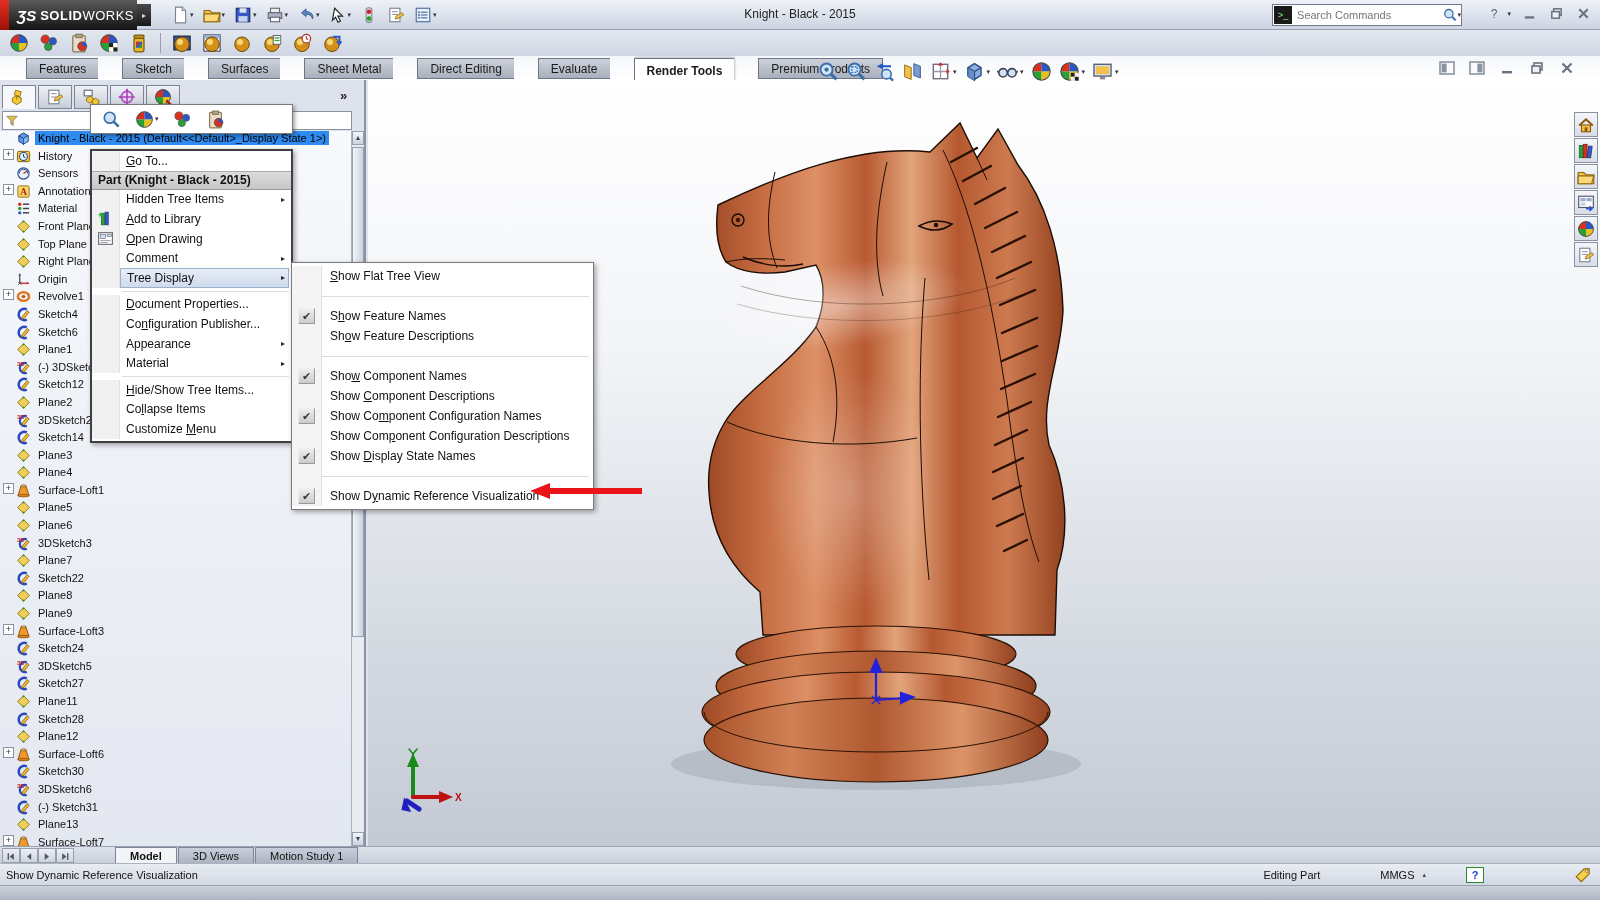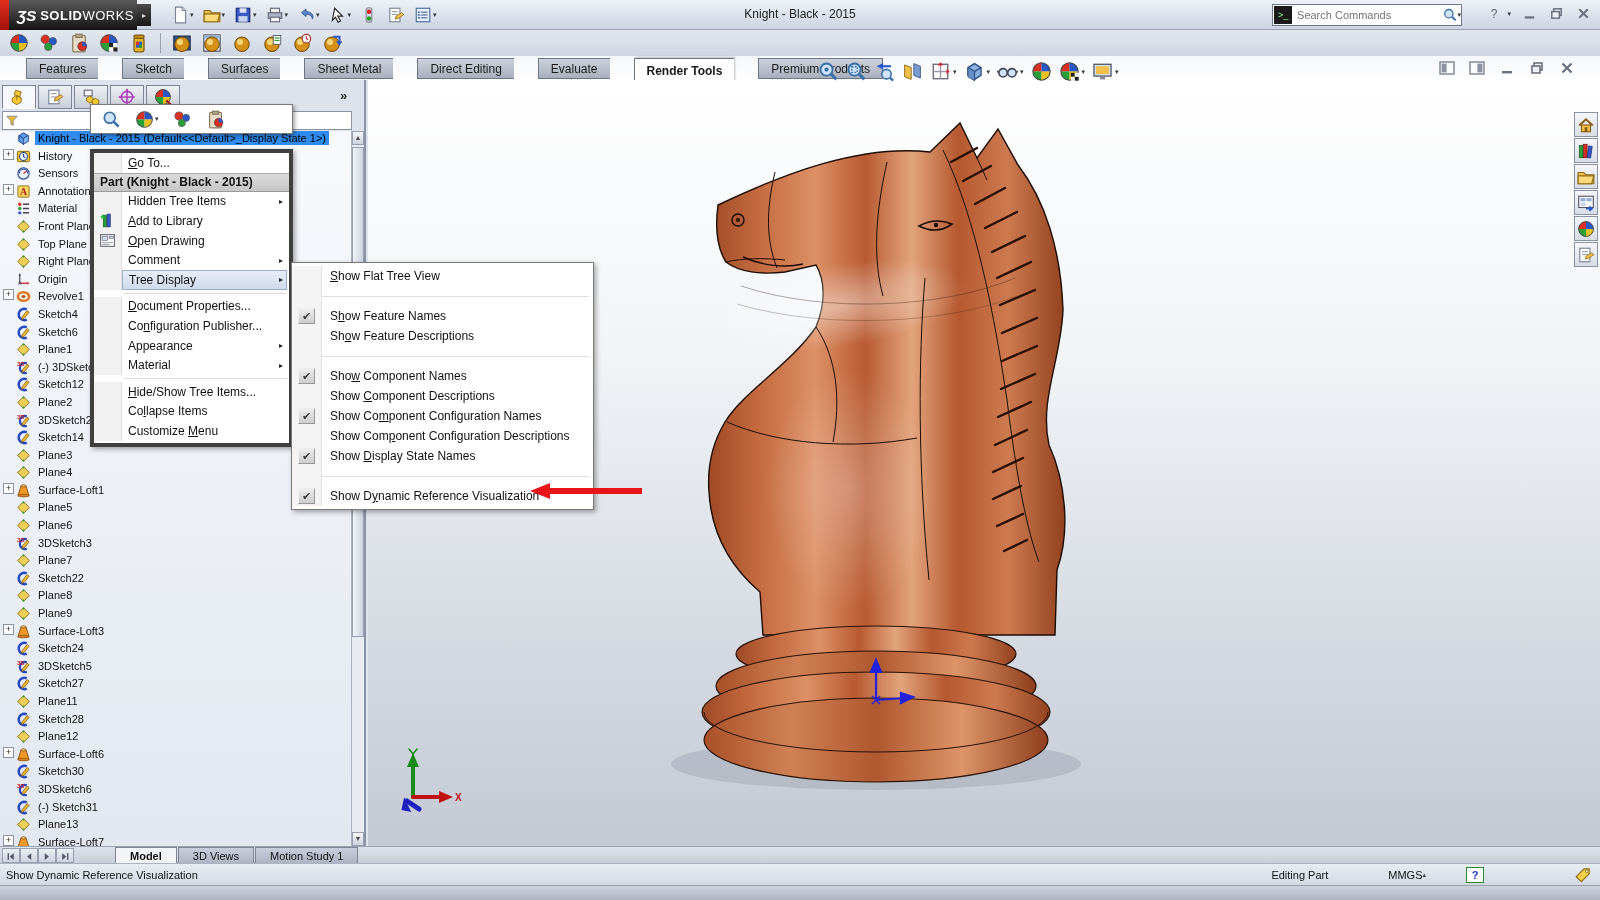--- a/index.html
+++ b/index.html
@@ -77,21 +77,21 @@
   .taskpane { position:absolute; right:2px; top:32px; display:flex; flex-direction:column; gap:1px; }
   .tpbtn { width:24px; height:25px; background:linear-gradient(#f4f6f9,#d8dde6); border:1px solid #8a93a3; display:flex; align-items:center; justify-content:center; }
   .tpbtn .ic { width:18px; height:18px; }
   .knight { position:absolute; left:257px; top:20px; width:460px; height:700px; }
   .triad { position:absolute; left:27px; top:665px; width:70px; height:70px; }
 
   
   .ctxtoolbar { position:absolute; left:90px; top:104px; width:203px; height:30px; background:#fff; border:1px solid #7a7a7a;
     box-shadow:2px 2px 4px rgba(0,0,0,.35); display:flex; align-items:center; gap:8px; padding-left:8px; z-index:50; }
   .ctxtoolbar .ic { width:19px; height:19px; }
-  .ctxmenu { position:absolute; left:90px; top:149px; width:203px; background:#fff; border:4px solid #404040;
+  .ctxmenu { position:absolute; left:90px; top:149px; width:203px; background:#fff; border:2px solid #404040;
     box-shadow:2px 2px 5px rgba(0,0,0,.35); z-index:50; padding-bottom:2px; }
   .mitem { height:19.6px; display:flex; align-items:center; position:relative; font-size:12px; }
   .mitem .gut { width:28px; align-self:stretch; background:#f1f1f1; border-right:1px solid #e0e0e0; flex:none; display:flex; align-items:center; justify-content:center; }
   .mitem .gut .ic { width:17px; height:17px; }
   .mitem .mlabel { padding-left:6px; flex:1; }
   .mitem .arrow { position:absolute; right:6px; font-size:8px; color:#222; }
   .mitem.hl .mlabel { background:linear-gradient(#e8eef8,#cfdaec); border:1px solid #9ab0cc; margin-right:2px; align-self:stretch; display:flex; align-items:center; }
   .mheader { height:19px; display:flex; align-items:center; padding-left:6px; font-weight:bold; font-size:12px;
     background:linear-gradient(#dcdcdc,#c6c6c6); border-top:1px solid #aaa; border-bottom:1px solid #9a9a9a; }
   .msep { height:7px; position:relative; }
@@ -112,21 +112,21 @@
   
   .doctabs { position:absolute; top:846px; left:0; width:1600px; height:17px; background:linear-gradient(#dde2ea,#c9cfda); border-top:1px solid #9aa3b3; display:flex; align-items:flex-end;gap:40px; }
   .navbtns { display:flex; margin-left:2px; }
   .navbtn { width:18px; height:15px; background:linear-gradient(#eceff4,#cdd3de); border:1px solid #98a0b0; display:flex; align-items:center; justify-content:center; }
   .navbtn .ic { width:10px; height:9px; }
   .dtab { height:16px; padding:0 14px; display:flex; align-items:center; font-size:11px; background:linear-gradient(#c8cedb,#aeb5c2); border:1px solid #7d8595; border-bottom:none; margin-left:1px; }
   .dtab.active { background:#f2f4f8; font-weight:bold; }
   .statusbar { position:absolute; top:863px; left:0; width:1600px; height:22px; background:linear-gradient(#e8ecf3,#d3d9e4); border-top:1px solid #aab2c0; display:flex; align-items:center; font-size:11px; }
   .statusbar .msg { margin-left:6px; flex:1; }
   .statusbar .mode { margin-right:60px; }
-  .statusbar .units { margin-right:0; }
+  .statusbar .units { margin-right:8px; }
   .statusbar .unitarrow { font-size:7px; color:#444; margin-right:40px; }
   .helpbadge { width:18px; height:16px; background:#fff; border:1px solid #2a8a2a; color:#1a3ad0; font-weight:bold; font-size:11px;
     display:flex; align-items:center; justify-content:center; margin-right:90px; }
   .tagic { width:18px; height:18px; margin-right:8px; }
   .bstrip { position:absolute; top:885px; left:0; width:1600px; height:15px; background:linear-gradient(#ccd2dc,#aeb5c2); border-top:1px solid #98a0ae; }
 </style>
 </head>
 <body>
 
 <div class="screen">

